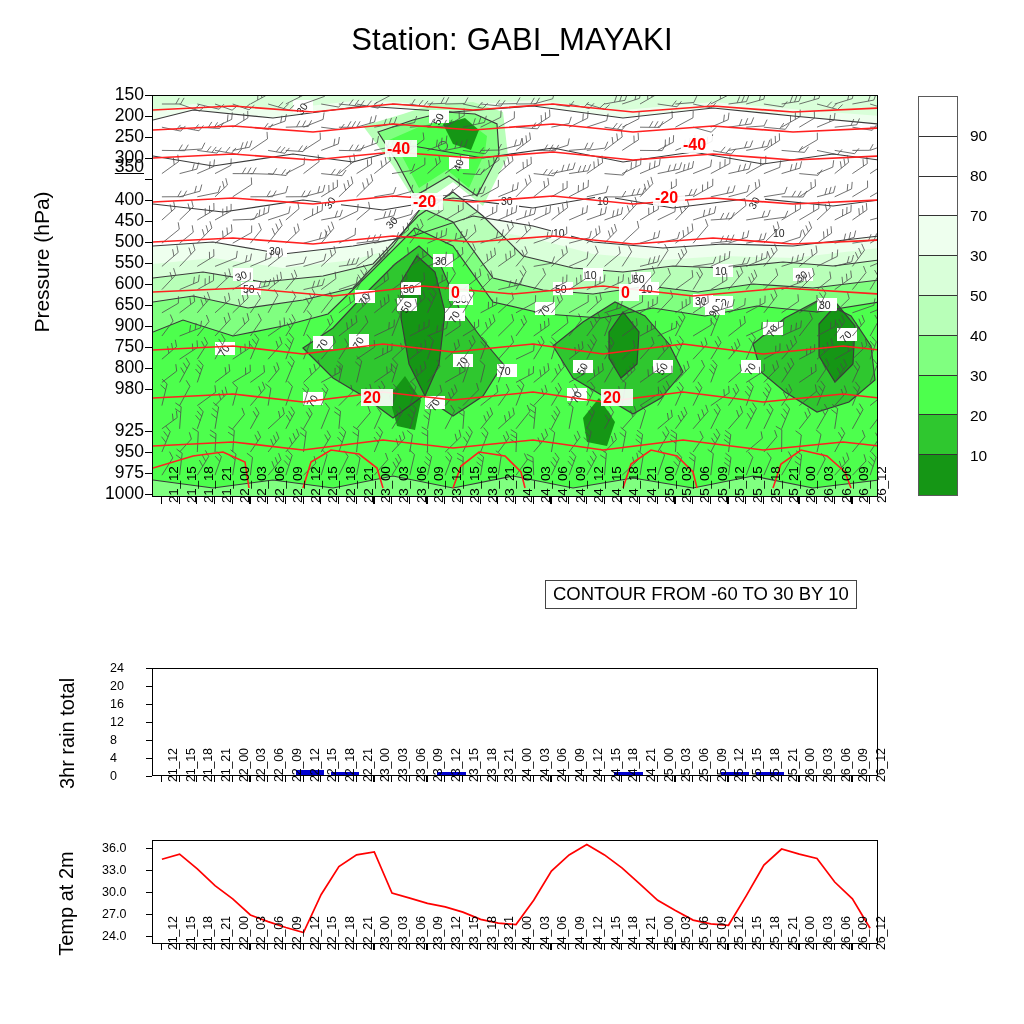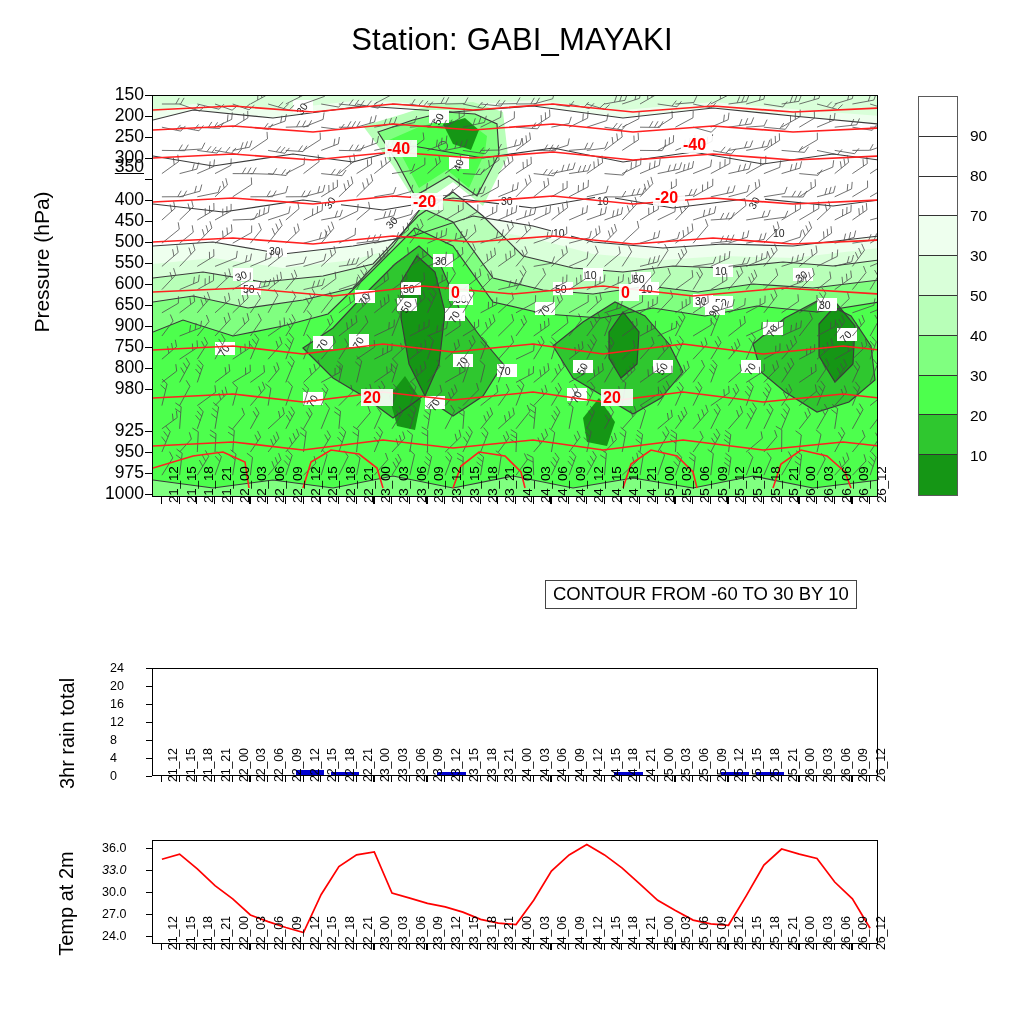--- a/index.html
+++ b/index.html
@@ -1116,21 +1116,21 @@
     <div class="xlab" style="left: 651.317px; top: 0px; font-size: 12.5px;">26_00</div>
     <div class="xlab" style="left: 669.024px; top: 0px; font-size: 12.5px;">26_03</div>
     <div class="xlab" style="left: 686.732px; top: 0px; font-size: 12.5px;">26_06</div>
     <div class="xlab" style="left: 704.439px; top: 0px; font-size: 12.5px;">26_09</div>
     <div class="xlab" style="left: 722.146px; top: 0px; font-size: 12.5px;">26_12</div>
   </div>
 
 <div class="abs panel-ytitle" id="temp-ytitle" style="left:-44px;top:892px;width:220px;">Temp at 2m</div>
 <div class="abs" id="temp-ylabs">
     <div class="plab" style="left: 102px; width: 42px; top: 841px;">36.0</div>
-    <div class="plab" style="left: 102px; width: 42px; top: 863px; font-style: italic;">33.0</div>
+    <div class="plab" style="left: 102px; width: 42px; top: 863px;">33.0</div>
     <div class="plab" style="left: 102px; width: 42px; top: 885px;">30.0</div>
     <div class="plab" style="left: 102px; width: 42px; top: 907px;">27.0</div>
     <div class="plab" style="left: 102px; width: 42px; top: 929px;">24.0</div>
   </div>
 <div class="abs" id="temp-panel">
   <svg id="temp-svg" width="726" height="104" viewBox="0 0 726 104">
     <polyline id="temp-line" fill="none" stroke="#ff0000" stroke-width="1.7" points="8.9,18.3 26.6,13.1 44.3,27.8 62.0,44.7 79.7,57.9 97.4,74.0 115.1,80.6 132.8,86.5 150.5,91.6 168.2,53.5 185.9,25.6 203.6,13.9 221.3,10.9 239.0,52.0 256.8,57.1 274.5,62.3 292.2,65.9 309.9,71.1 327.6,78.4 345.3,82.1 363.0,83.5 380.7,59.3 398.4,30.0 416.1,13.9 433.8,3.6 451.5,13.9 469.2,27.1 487.0,43.2 504.7,59.3 522.4,69.6 540.1,79.1 557.8,82.8 575.5,84.3 593.2,54.9 610.9,24.1 628.6,8.0 646.3,13.1 664.0,17.5 681.7,41.0 699.4,57.9 717.1,87.2"></polyline>
   </svg>
 </div>
 <div class="abs xlabs" id="temp-xlabs" style="left: 152px; top: 950px;">

